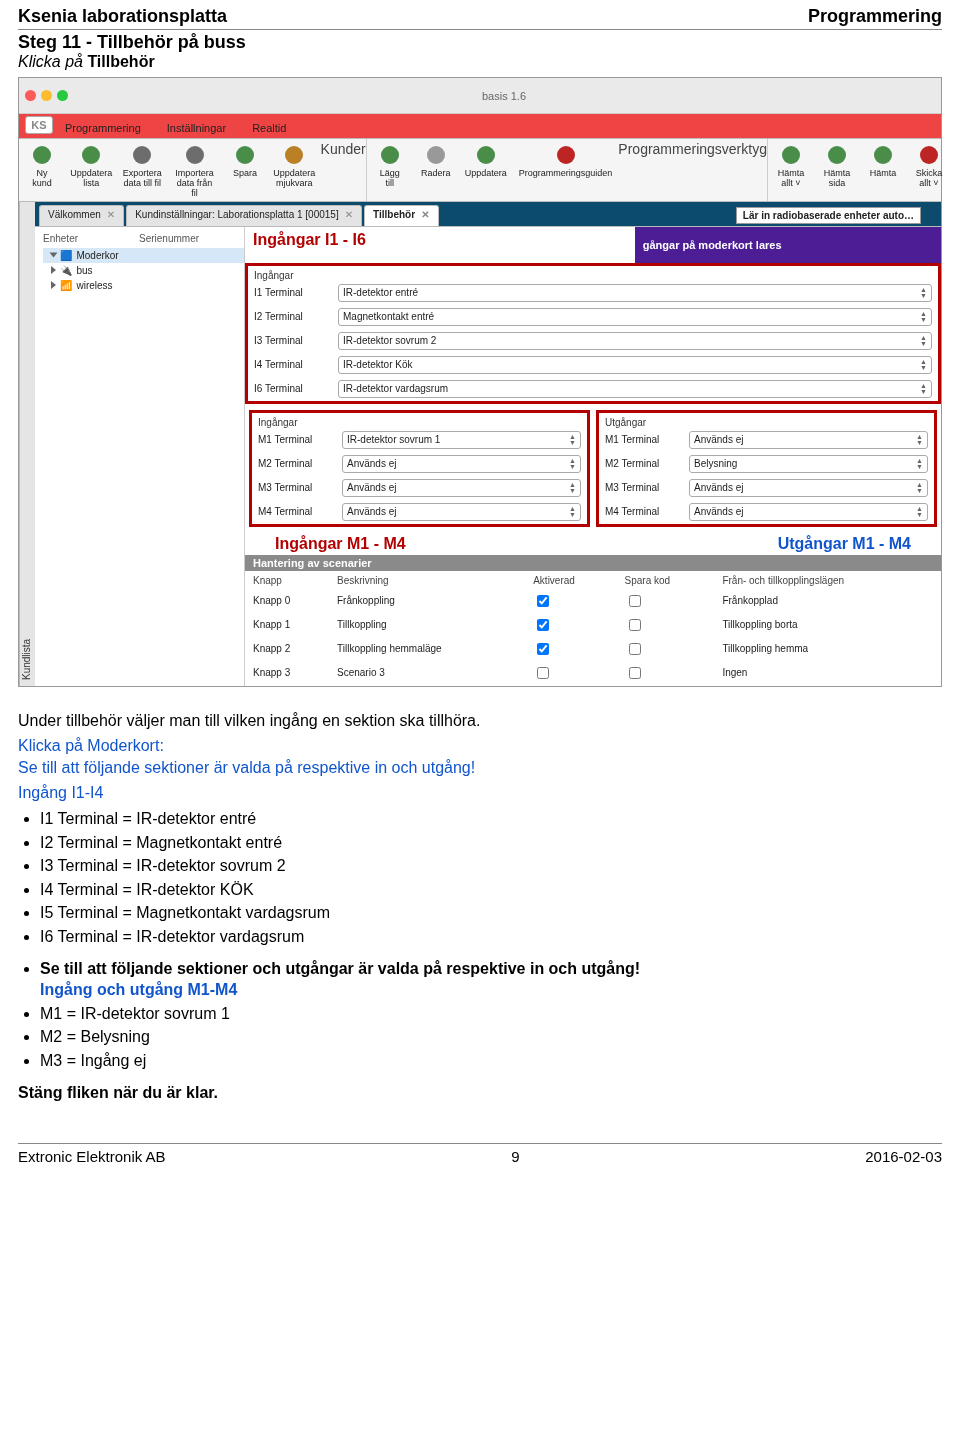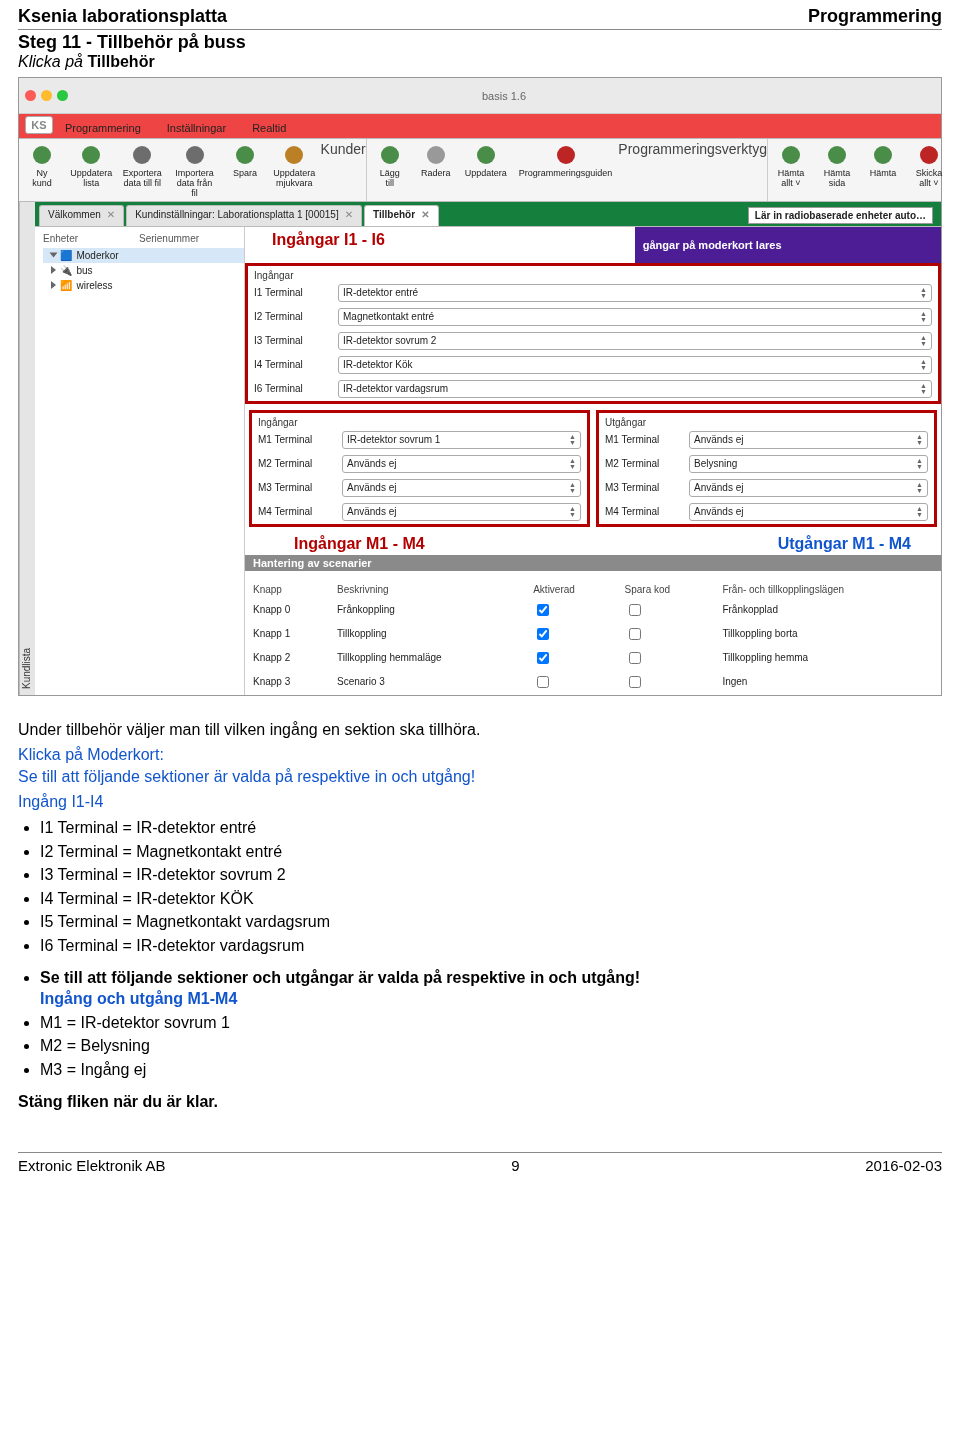--- a/index.html
+++ b/index.html
@@ -72,22 +72,22 @@
   .rib-group .glabel{font-size:14px;padding:2px 0 3px 0;color:#444;}
 
   .content-row{display:flex;}
   .sidetabs{
     width:16px; background:#e5e5e5; border-right:1px solid #bbb;
     writing-mode:vertical-rl; transform:rotate(180deg);
     font-size:10px; padding:6px 1px; color:#333;
   }
   .center{flex:1;}
   .tabstrip{
-    display:flex; gap:2px; padding:3px 4px 0 4px;
-    background:#15803d; border-bottom:1px solid #bbb; font-size:10px;
+    display:flex; gap:2px; padding:3px 16px 0 4px;
+    background:#0c4a6e; border-bottom:1px solid #bbb; font-size:10px;
     justify-content:space-between;
   }
   .tabstrip .tabs{display:flex;gap:2px;}
   .tabchip{
     padding:3px 8px; background:#e4e4e4; border:1px solid #bbb;
     border-bottom:none; border-radius:3px 3px 0 0;
   }
   .tabchip.active{background:#fff; font-weight:bold;}
   .tabchip .x{margin-left:6px;color:#888;}
   .radio-btn{
@@ -106,42 +106,41 @@
   .tree li{padding:2px 0 2px 8px; display:flex; align-items:center; gap:4px;}
   .tri{display:inline-block;width:0;height:0;border-top:4px solid transparent;border-bottom:4px solid transparent;border-left:5px solid #666;}
   .tri.down{transform:rotate(90deg);}
   .sel{background:#d6e8f7;}
 
   .form-area{flex:1; background:#fff; padding:0; position:relative;}
   .redbox{border:3px solid #b30000;}
   .callout{
     color:#b30000; font-weight:bold; font-size:16px;
     font-family: Arial, sans-serif;
-    margin-left: 19px;
   }
   .callout-bar{background:#fff;padding:4px 8px;}
   .sect-header{
     background:#4c1d95; color:#fff; font-weight:bold;
     padding:12px 8px; font-size:11px;
   }
   .sect-label{font-size:10px;color:#333;padding:4px 6px 0 6px;}
   .field-row{display:flex;align-items:center;padding:3px 6px;gap:6px;}
   .field-row .lbl{width:78px;font-size:10px;}
   .combo{
     flex:1; background:#fff; border:1px solid #aaa; height:18px;
     display:flex; align-items:center; justify-content:space-between;
     padding:0 4px; font-size:10px; border-radius:3px;
   }
   .spin{display:flex;flex-direction:column;line-height:6px;color:#666;font-size:7px;}
 
   .two-col{display:flex;gap:6px;padding:0 4px 4px 4px;}
   .two-col > div{flex:1;}
 
   .hantering-head{background:#8a8a8a;color:#fff;font-weight:bold;padding:2px 8px;font-size:11px;}
-  .grid{width:100%; font-size:10px;margin-top:9px;}
+  .grid{width:100%; font-size:10px;}
   .grid th{font-weight:normal;text-align:left;color:#444;padding:2px 6px;}
   .grid td{padding:2px 6px;}
   .chk{width:12px;height:12px;vertical-align:middle;}
 
   
   .body-text { font-size: 16px; line-height:1.35; margin-top:23px;}
   .body-text p { margin: 4px 0; }
   .body-text .blue { color:#1155cc; }
   .body-text ul { margin:4px 0 10px 22px; padding:0; }
   .body-text li { margin:2px 0; }

